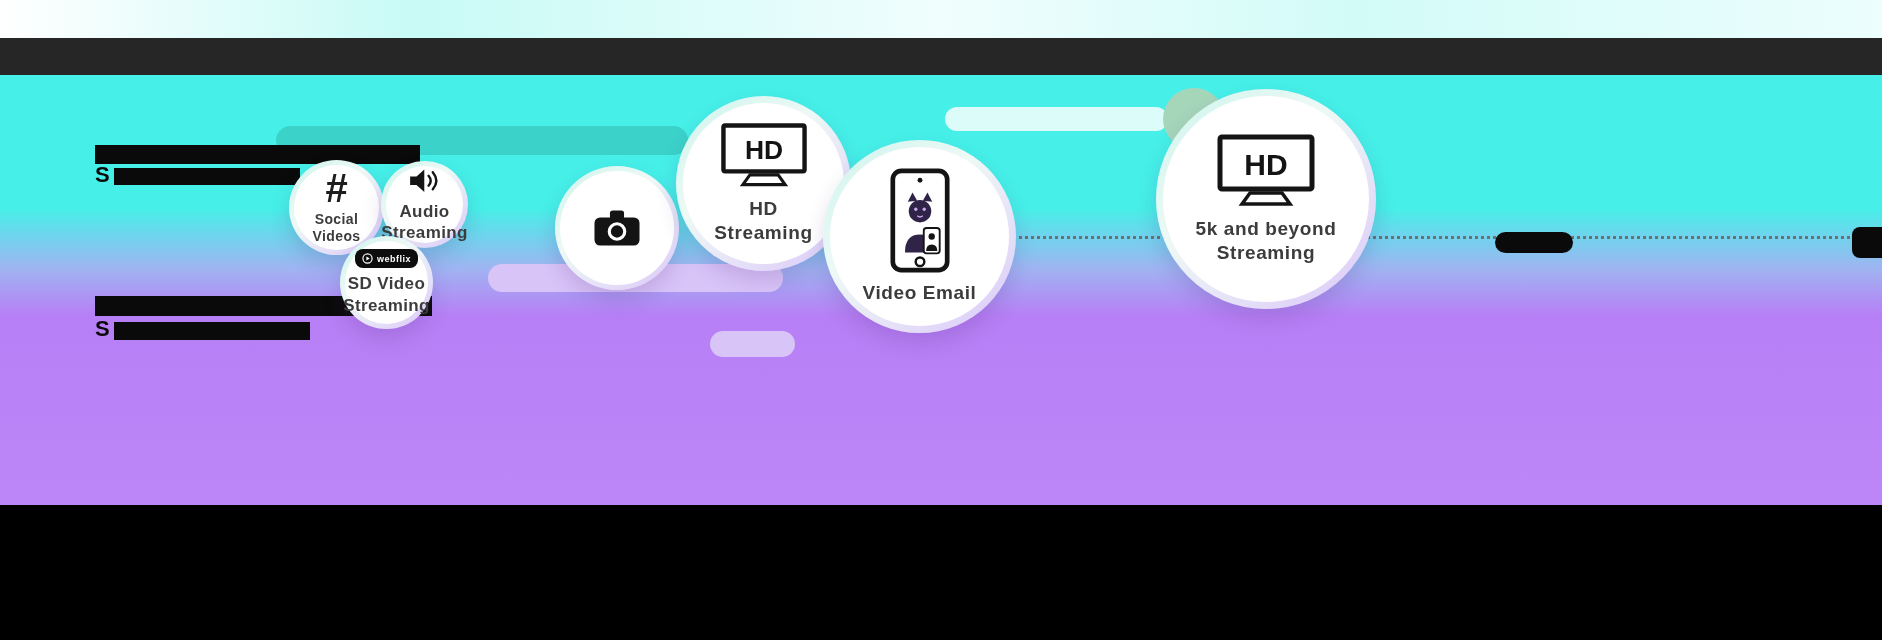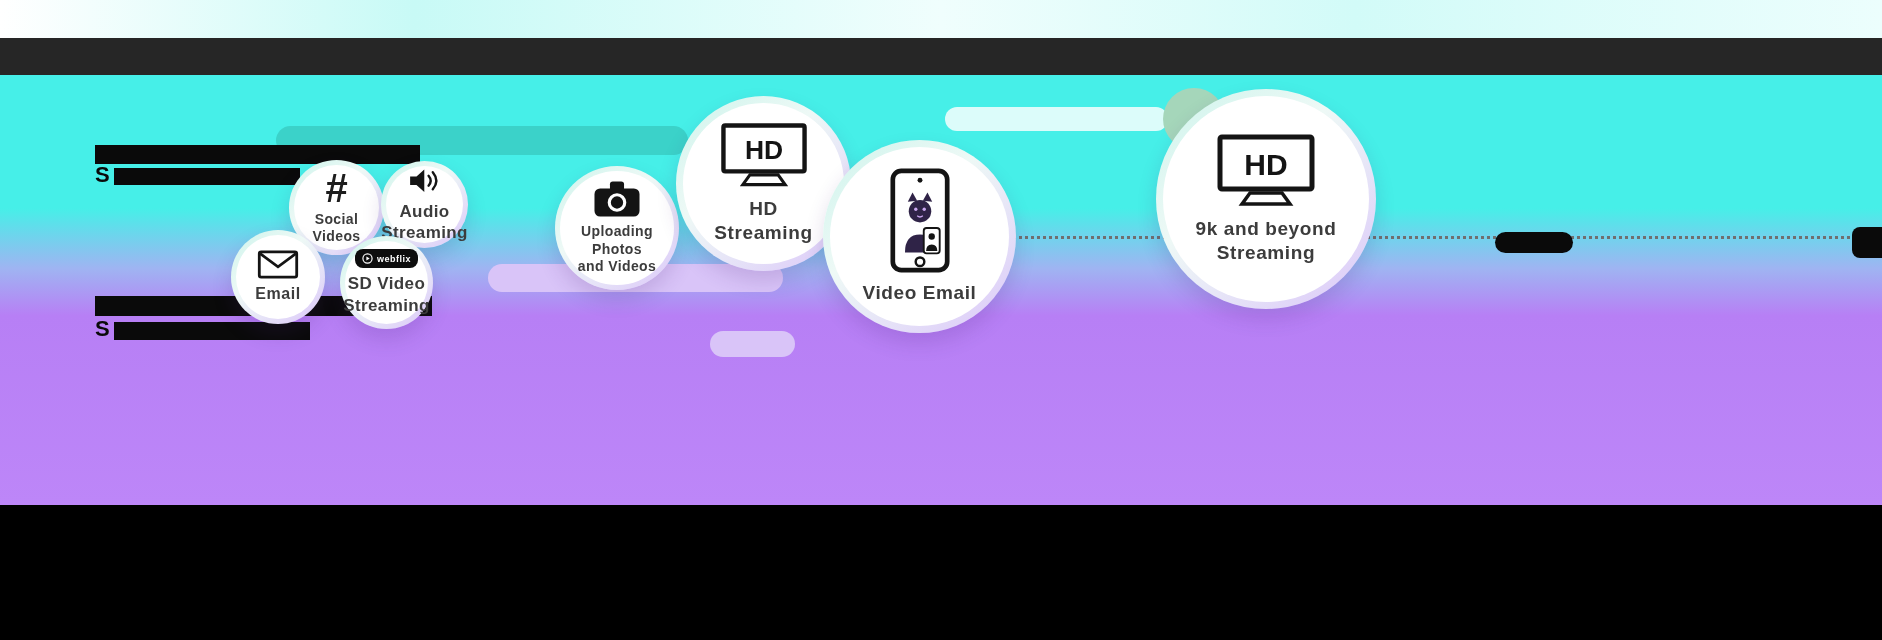--- a/index.html
+++ b/index.html
@@ -111,29 +111,20 @@
         <path d="M29 13 q6 7 0 14" stroke="#141414" stroke-width="3.4" fill="none" stroke-linecap="round"></path>
         <path d="M35 8 q10 12 0 24" stroke="#141414" stroke-width="3.4" fill="none" stroke-linecap="round"></path>
       </svg>
       <div class="lbl lbl-xs">
         <div>Audio</div>
         <div>Streaming</div>
       </div>
     </div>
   </div>
 
-  <div class="bubble b-email">
-    <div class="bubble-inner">
-      <svg width="42" height="29" viewBox="0 0 44 31">
-        <rect x="2" y="2" width="40" height="27" rx="2" fill="none" stroke="#141414" stroke-width="3"></rect>
-        <path d="M3 4 L22 18 L41 4" fill="none" stroke="#141414" stroke-width="3"></path>
-      </svg>
-      <div class="lbl lbl-md">Email</div>
-    </div>
-  </div>
 
   <div class="bubble b-sd">
     <div class="bubble-inner">
       <span class="webflix-badge">
         <svg width="11" height="11" viewBox="0 0 12 12">
           <circle cx="6" cy="6" r="5" fill="none" stroke="#fff" stroke-width="1.3"></circle>
           <path d="M4.8 3.8 L8.4 6 L4.8 8.2 Z" fill="#fff"></path>
         </svg>
         <span>webflix</span>
       </span>
@@ -144,24 +135,20 @@
     </div>
   </div>
 
   <div class="bubble b-upload">
     <div class="bubble-inner">
       <svg width="48" height="38" viewBox="0 0 68 54">
         <rect x="24" y="2" width="20" height="16" rx="4" fill="#141414"></rect>
         <rect x="2" y="12" width="64" height="40" rx="8" fill="#141414"></rect>
         <circle cx="34" cy="32" r="11" fill="none" stroke="#fff" stroke-width="4.5"></circle>
       </svg>
-      <div class="lbl lbl-sm">
-        <div>Uploading Photos</div>
-        <div>and Videos</div>
-      </div>
     </div>
   </div>
 
   <div class="bubble bubble-lg b-hd">
     <div class="bubble-inner">
       <svg width="92" height="67" viewBox="0 0 104 76">
         <rect x="6" y="4" width="92" height="52" rx="2" fill="#fff" stroke="#141414" stroke-width="5"></rect>
         <text x="52" y="42" text-anchor="middle" font-size="30" font-weight="bold" fill="#141414" font-family="'Liberation Sans',sans-serif">HD</text>
         <path d="M36 60 L28 71 L76 71 L68 60 Z" fill="none" stroke="#141414" stroke-width="3.5"></path>
       </svg>
@@ -196,21 +183,21 @@
   </div>
 
   <div class="bubble bubble-lg b-4k">
     <div class="bubble-inner">
       <svg width="104" height="76" viewBox="0 0 104 76">
         <rect x="6" y="4" width="92" height="52" rx="2" fill="#fff" stroke="#141414" stroke-width="5"></rect>
         <text x="52" y="42" text-anchor="middle" font-size="30" font-weight="bold" fill="#141414" font-family="'Liberation Sans',sans-serif">HD</text>
         <path d="M36 60 L28 71 L76 71 L68 60 Z" fill="none" stroke="#141414" stroke-width="3.5"></path>
       </svg>
       <div class="lbl lbl-lg">
-        <div>9k and beyond</div>
+        <div>5k and beyond</div>
         <div>Streaming</div>
       </div>
     </div>
   </div>
 
   <div class="footer-bar"></div>
 
 </div>
 
 </body></html>

